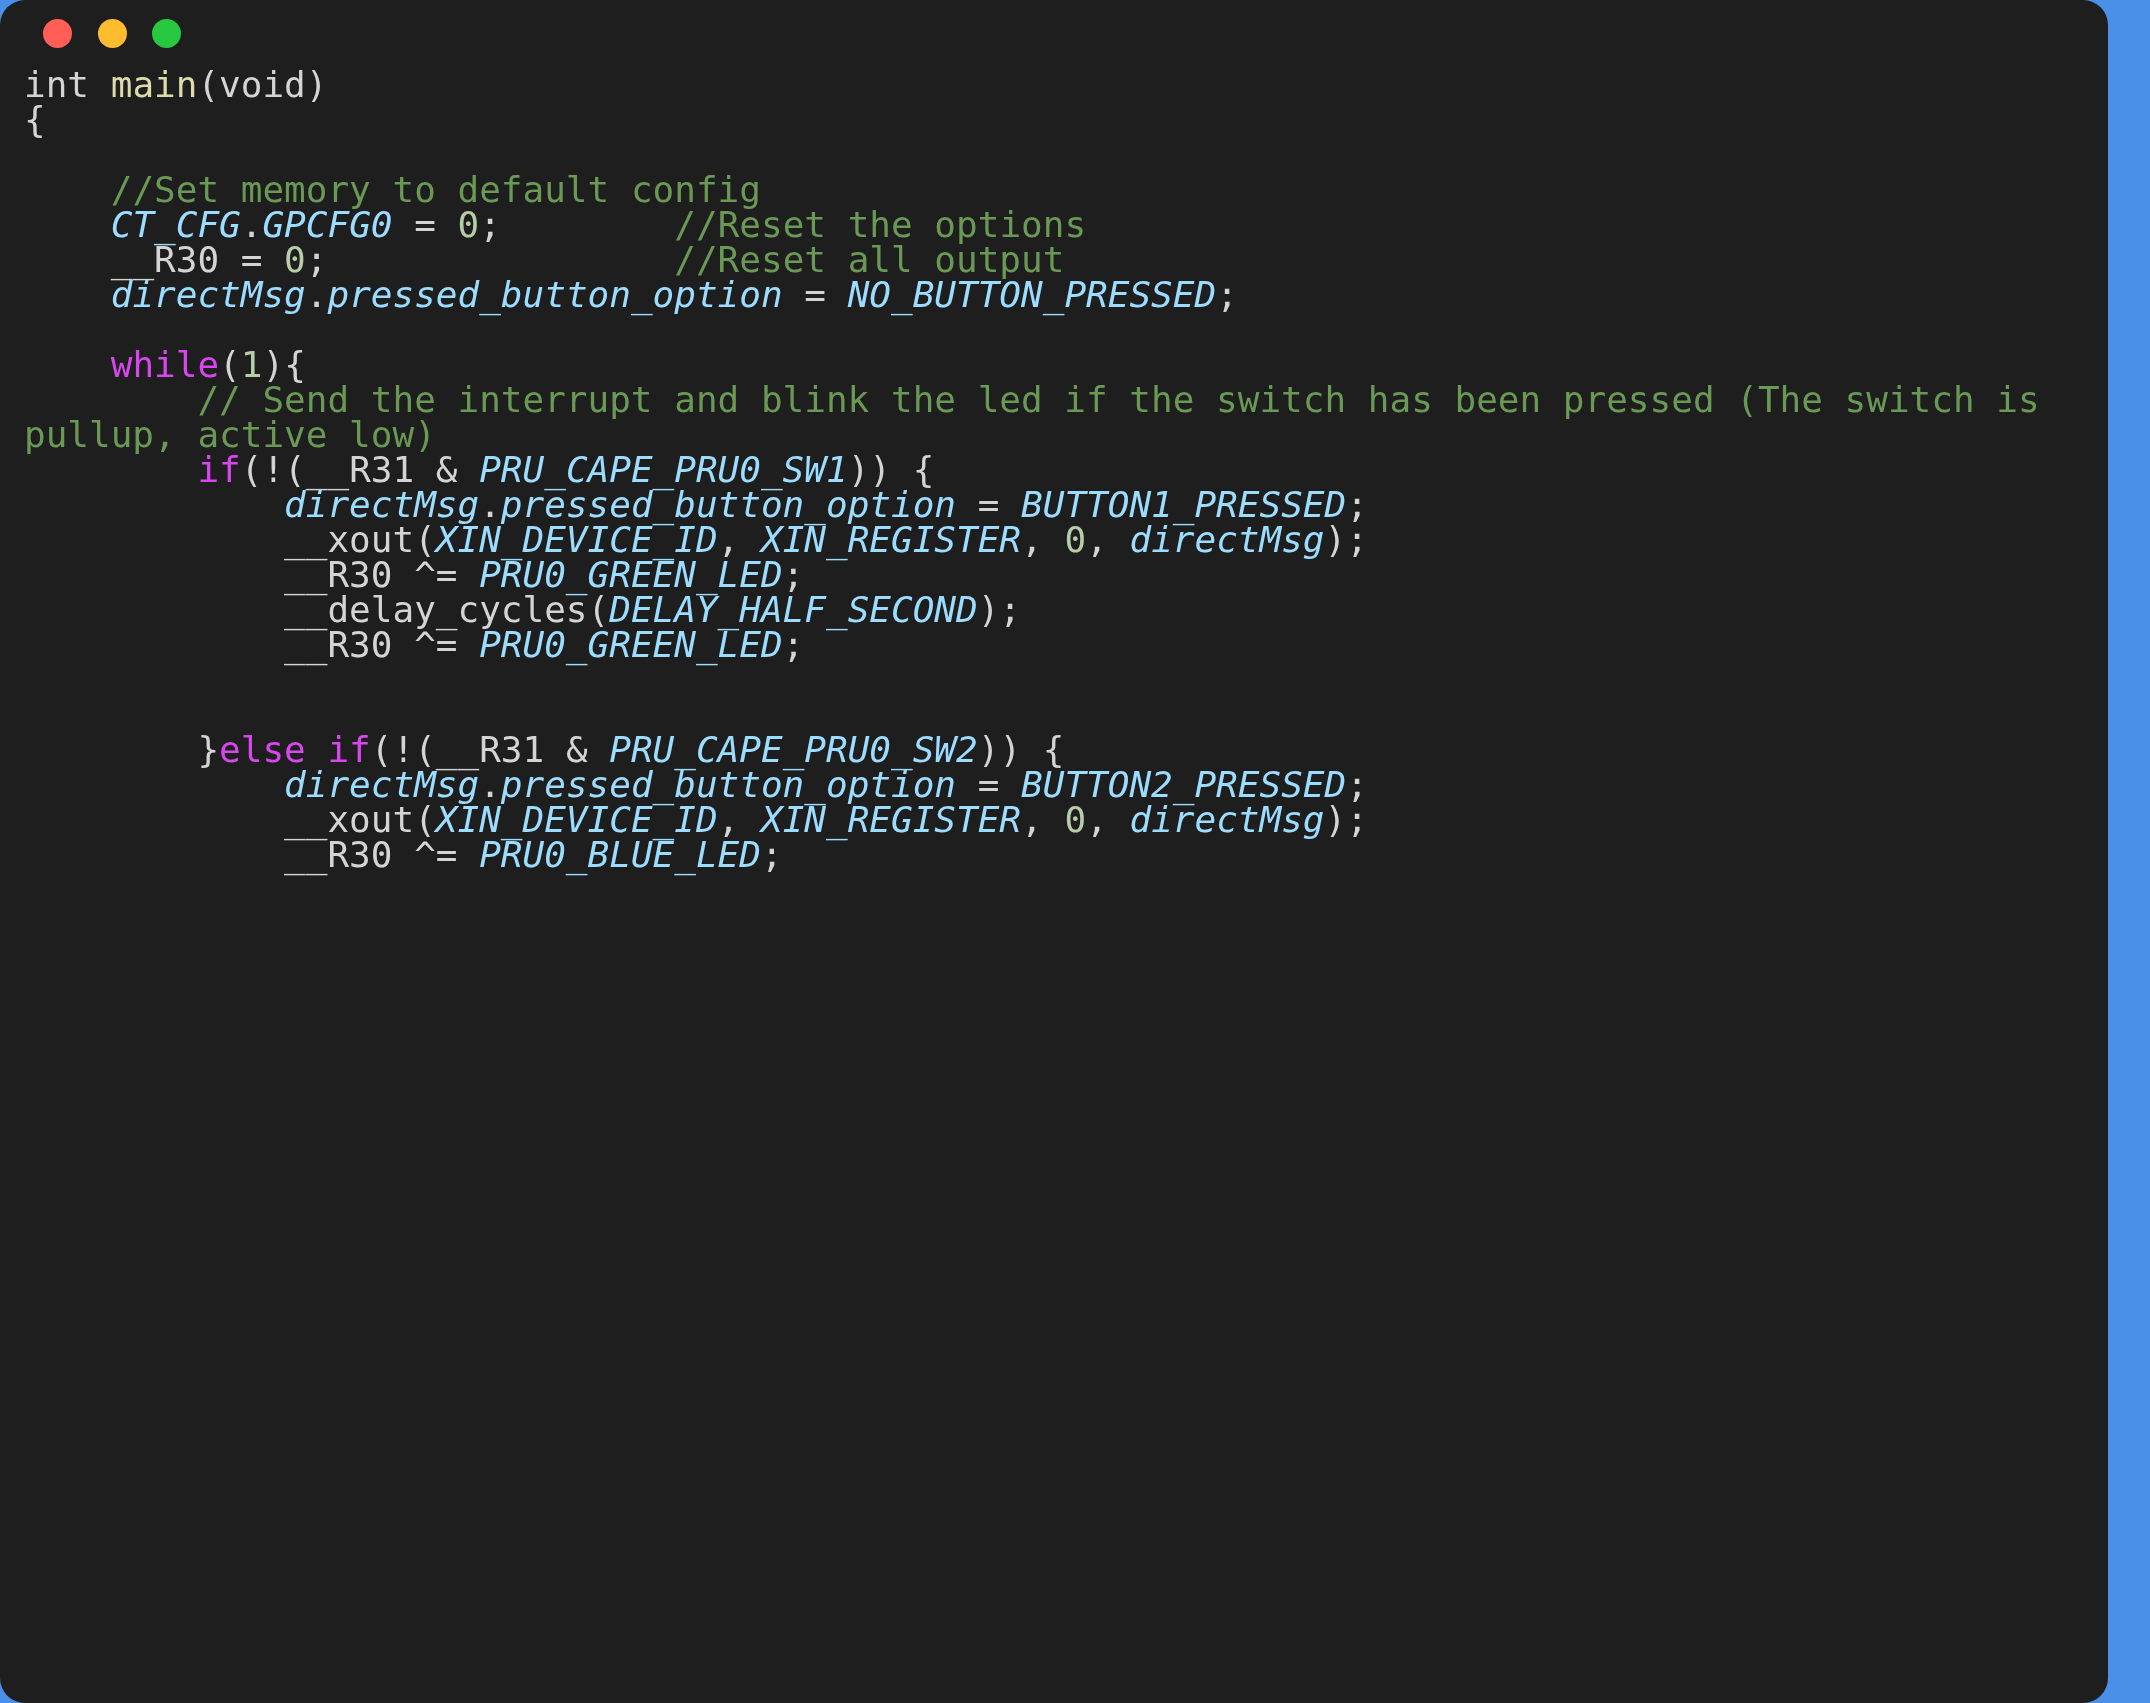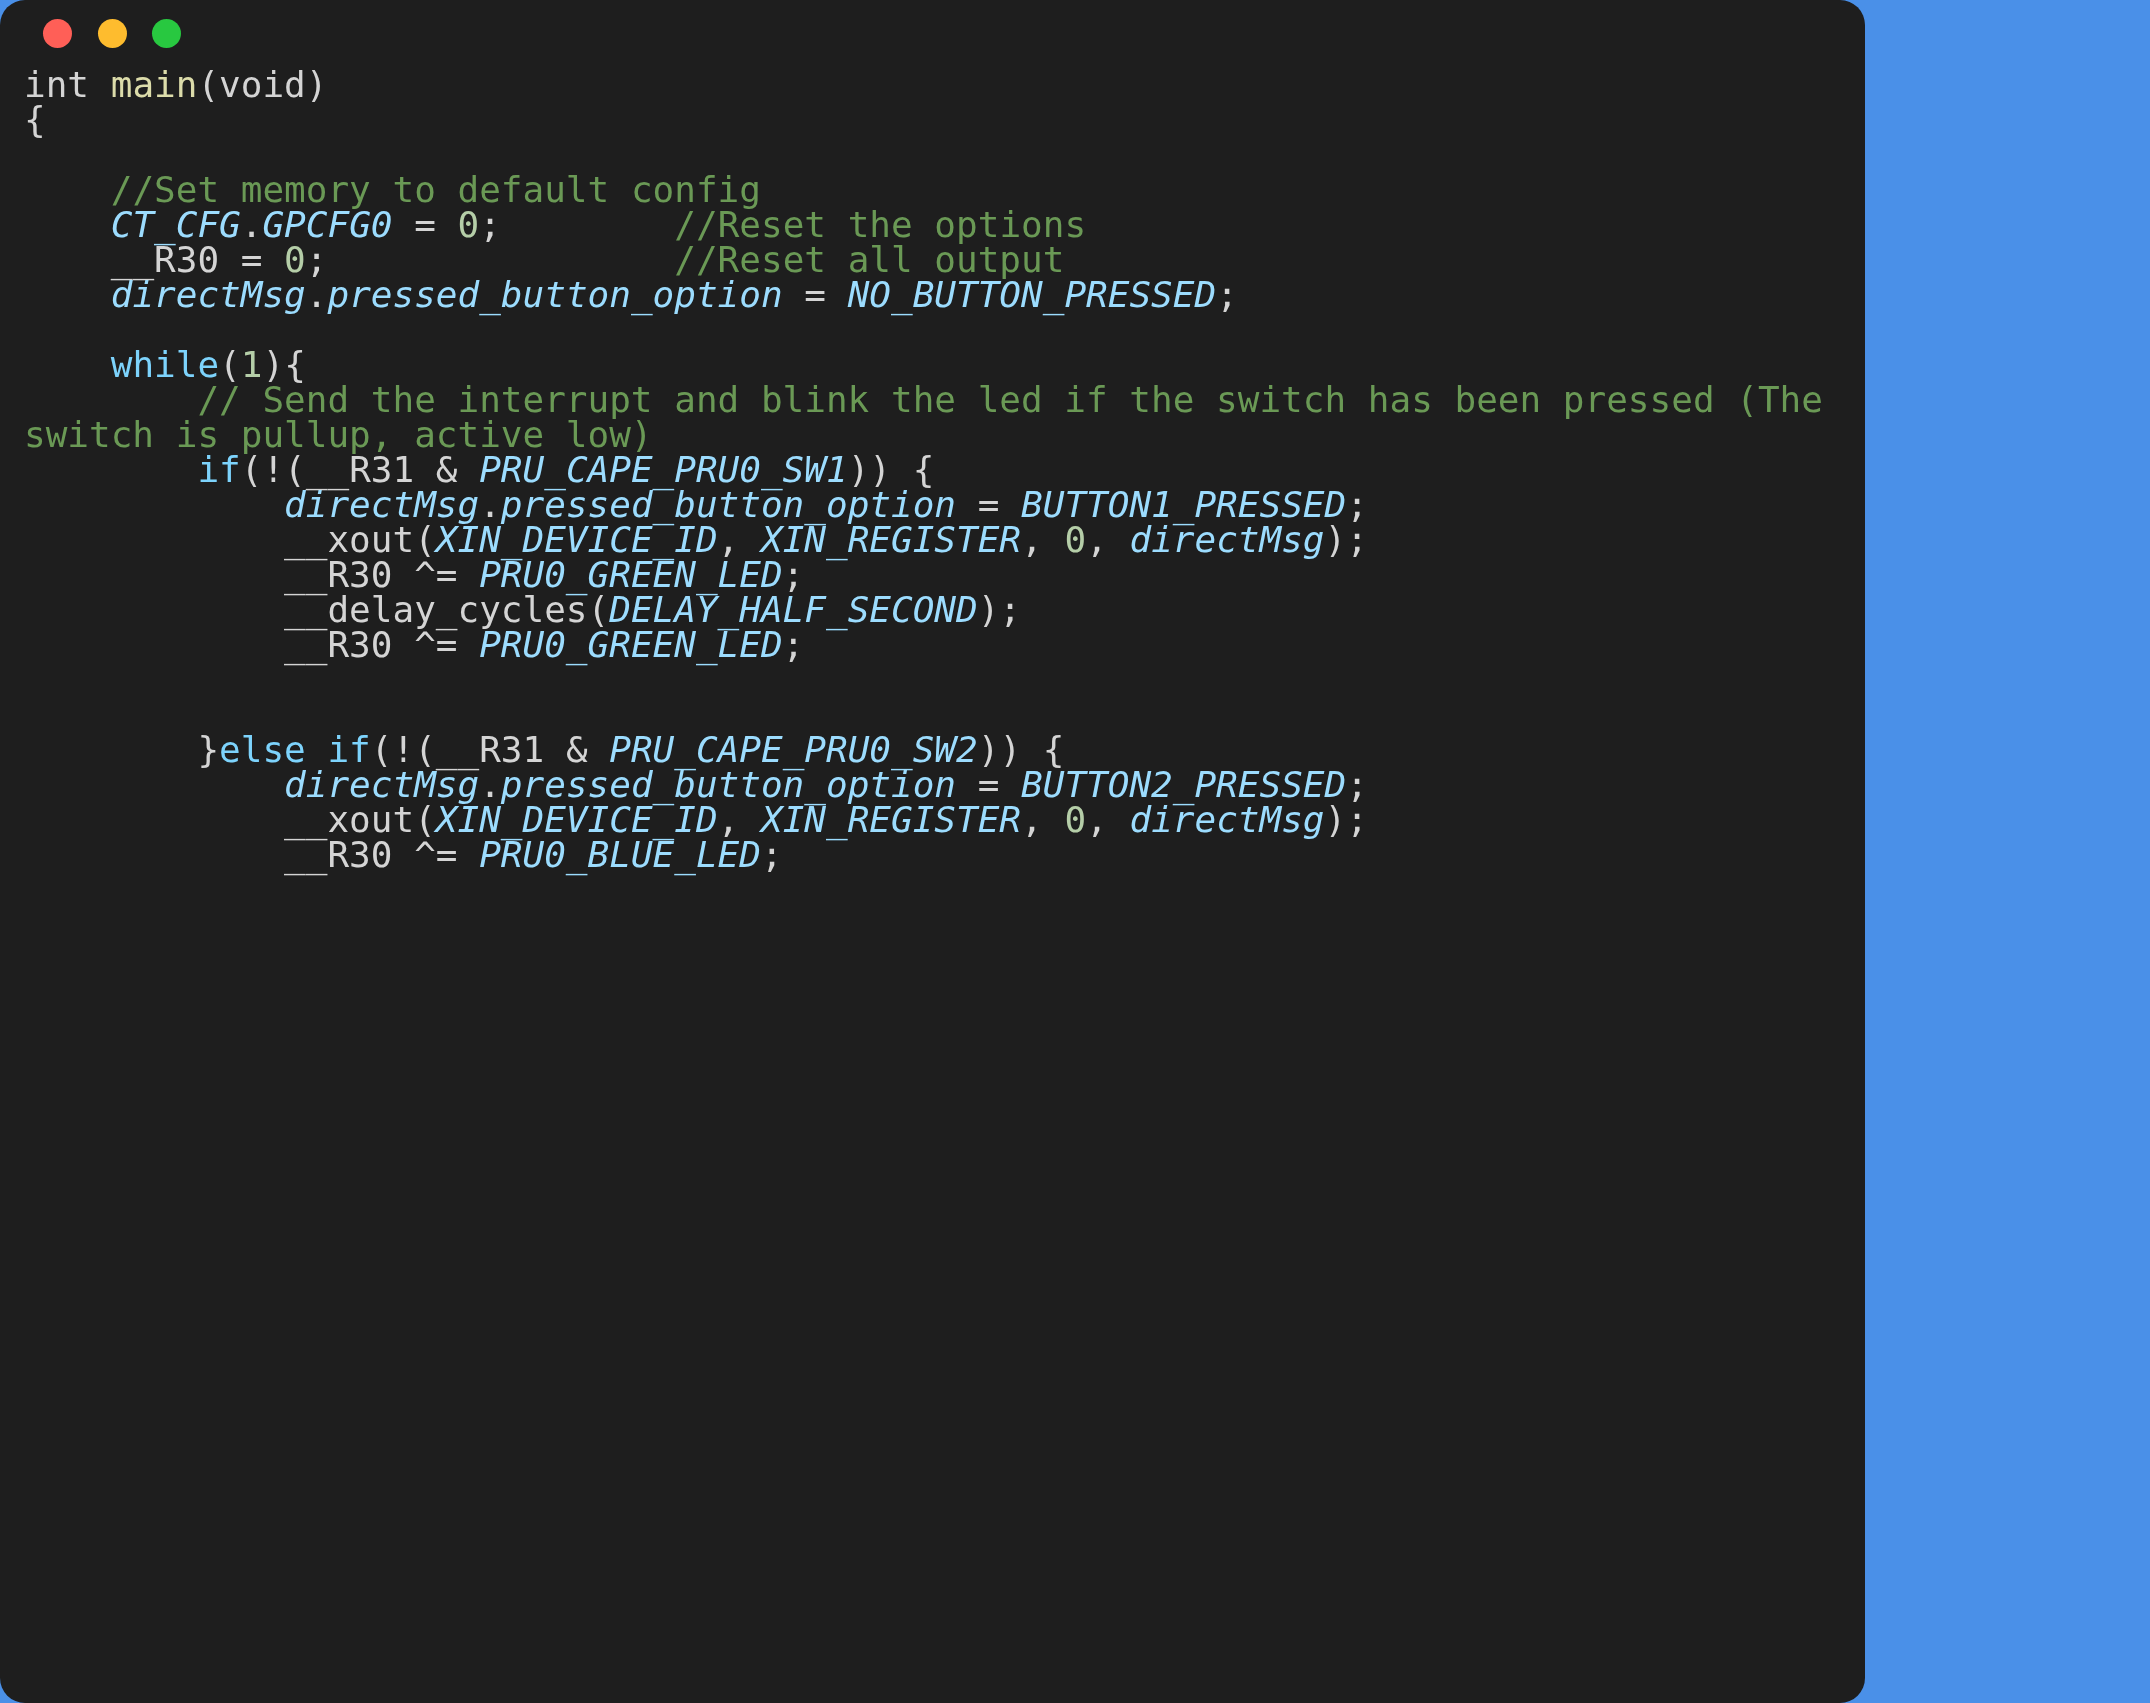--- a/index.html
+++ b/index.html
@@ -12,21 +12,21 @@
     width: 2151px;
     height: 1703px;
     overflow: hidden;
     font-family: "DejaVu Sans Mono", monospace;
   }
 
   #window {
     position: absolute;
     left: 0;
     top: 0;
-    width: 1865px;
+    width: 2108px;
     height: 1703px;
     background: #1e1e1e;
     border-radius: 25px;
     box-sizing: border-box;
     overflow: hidden;
   }
 
   #titlebar {
     position: absolute;
     left: 0; top: 0;
@@ -60,21 +60,21 @@
     word-break: break-word;
     color: #d4d4d4;
     tab-size: 4;
   }
 
   .ln { display: block; min-height: 35px; }
 
   
   .plain   { color: #d4d4d4; }
   .cmt     { color: #6a9955; }
-  .kw      { color: #7dd3fc; }
+  .kw      { color: #d946ef; }
   .fn      { color: #dcdcaa; }
   .ident   { color: #9cdcfe; font-style: italic; }
   .num     { color: #b5cea8; }
   .punct   { color: #d4d4d4; }
   .op      { color: #d4d4d4; }
 </style>
 </head>
 <body style="background: rgb(74, 144, 232);">
 
 <div id="window" style="background: rgb(30, 30, 30);">

